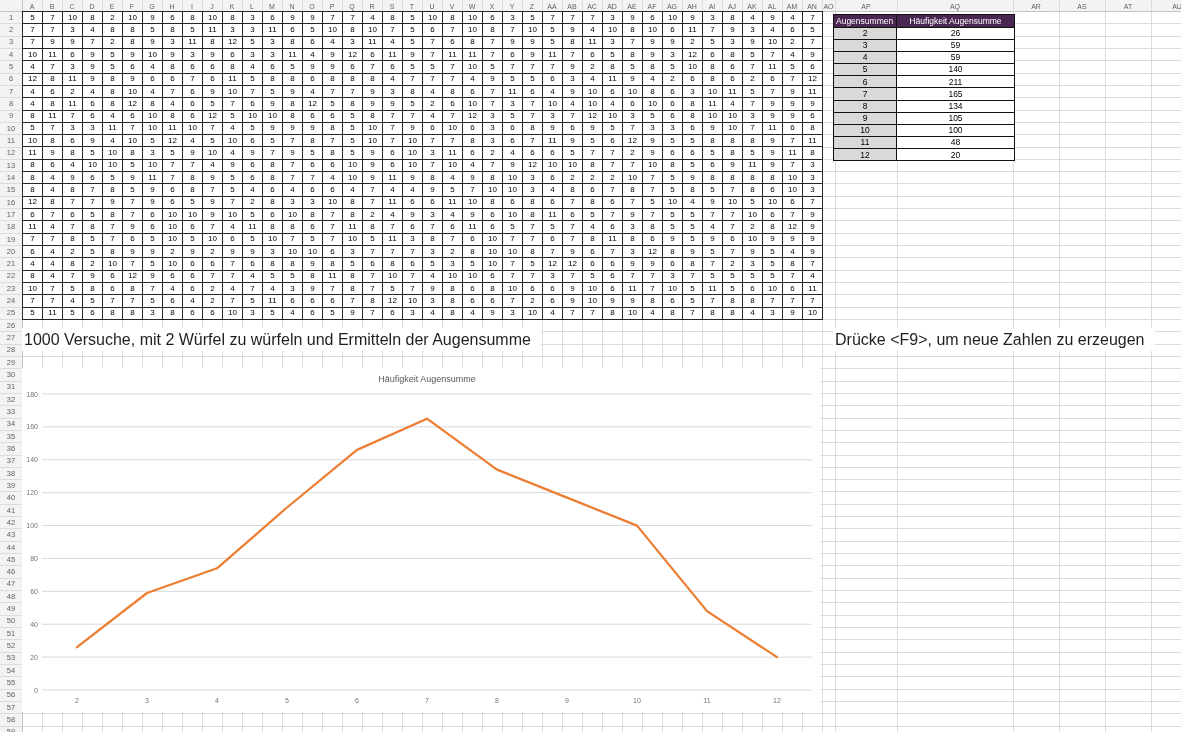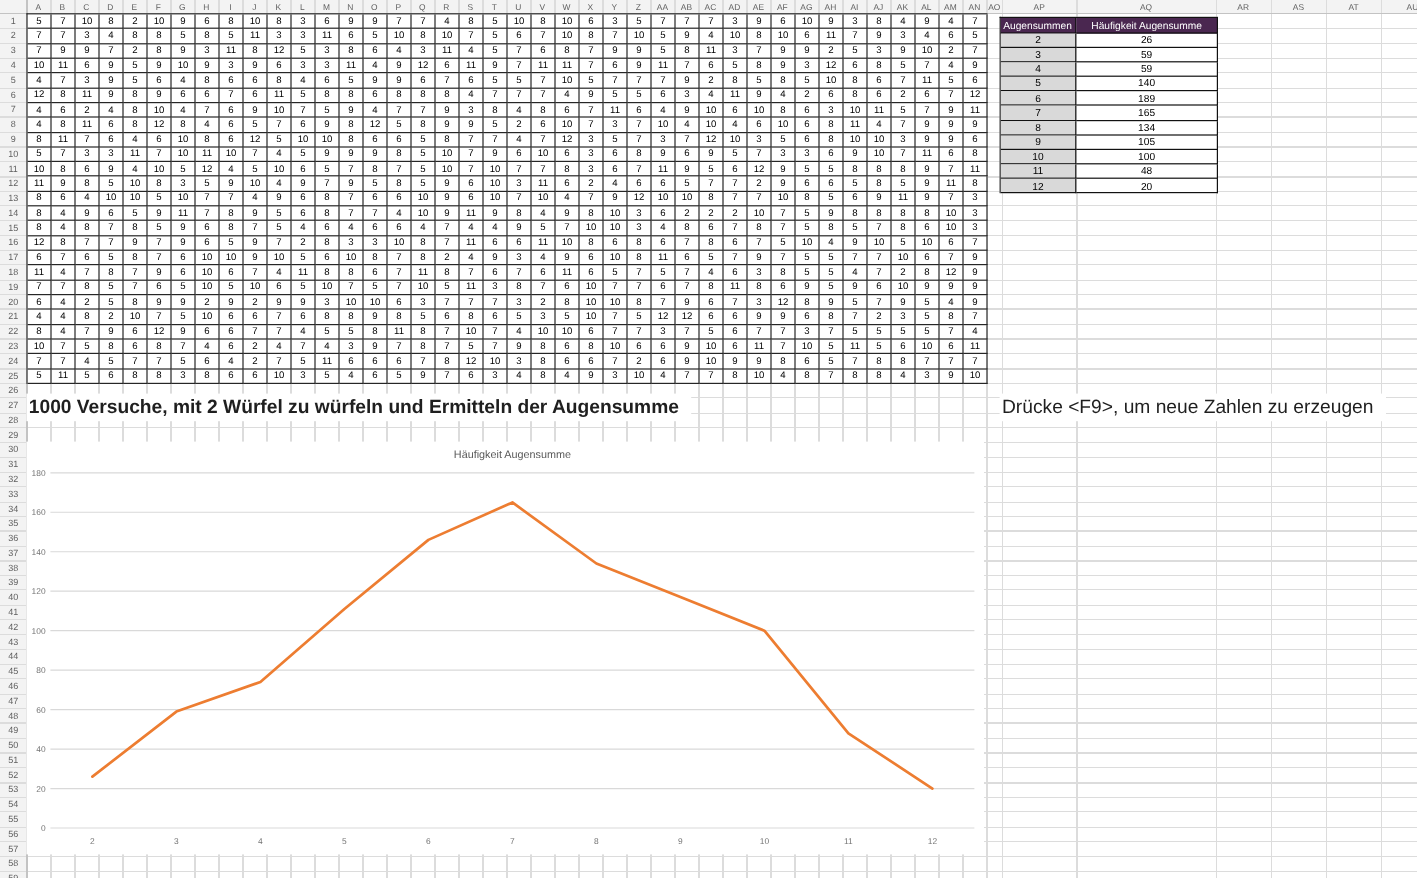--- a/index.html
+++ b/index.html
@@ -12,21 +12,21 @@
   .cell{border-right:1px solid #262626;border-bottom:1px solid #262626;box-sizing:border-box;
         font-size:8px;color:#000;display:flex;align-items:center;justify-content:center;line-height:1;}
   #summary-table{position:absolute;left:833px;top:14px;display:grid;
                  grid-template-columns:63px 118px;grid-template-rows:12.6px repeat(11,12.18px);
                  border-top:1px solid #111;border-left:1px solid #111;background:#fff;}
   .sumcell{border-right:1px solid #111;border-bottom:1px solid #111;box-sizing:border-box;
            font-size:8.5px;display:flex;align-items:center;justify-content:center;line-height:1;color:#000;}
   .sumhead{color:#fff;justify-content:flex-start;padding-left:2px;white-space:nowrap;overflow:hidden;}
   .sumhead.c2{justify-content:center;padding-left:0;}
   .big-label{position:absolute;top:328px;height:23px;background:#fff;display:flex;align-items:center;
-             font-size:16px;font-weight:700;color:#1f1f1f;white-space:nowrap;padding:0 10px 0 2px;}
+             font-size:16px;font-weight:400;color:#1f1f1f;white-space:nowrap;padding:0 10px 0 2px;}
   #exp-title{left:22px;}
   #f9-note{left:833px;font-weight:400;}
   #chart{position:absolute;left:22px;top:368px;width:798px;height:344px;background:#fff;}
 </style>
 </head>
 <body>
 
 <div class="sheet">
   <svg id="bg-svg" width="1181" height="732" shape-rendering="crispEdges">
       <rect x="0" y="0" width="1181" height="732" fill="#fff"></rect>
@@ -1256,21 +1256,21 @@
       <div class="sumcell sumhead c2" style="background: rgb(74, 39, 80); color: rgb(255, 255, 255);">Häufigkeit Augensumme</div>
       <div class="sumcell" style="background: rgb(217, 217, 217);">2</div>
       <div class="sumcell">26</div>
       <div class="sumcell" style="background: rgb(217, 217, 217);">3</div>
       <div class="sumcell">59</div>
       <div class="sumcell" style="background: rgb(217, 217, 217);">4</div>
       <div class="sumcell">59</div>
       <div class="sumcell" style="background: rgb(217, 217, 217);">5</div>
       <div class="sumcell">140</div>
       <div class="sumcell" style="background: rgb(217, 217, 217);">6</div>
-      <div class="sumcell">189</div>
+      <div class="sumcell">211</div>
       <div class="sumcell" style="background: rgb(217, 217, 217);">7</div>
       <div class="sumcell">165</div>
       <div class="sumcell" style="background: rgb(217, 217, 217);">8</div>
       <div class="sumcell">134</div>
       <div class="sumcell" style="background: rgb(217, 217, 217);">9</div>
       <div class="sumcell">105</div>
       <div class="sumcell" style="background: rgb(217, 217, 217);">10</div>
       <div class="sumcell">100</div>
       <div class="sumcell" style="background: rgb(217, 217, 217);">11</div>
       <div class="sumcell">48</div>

